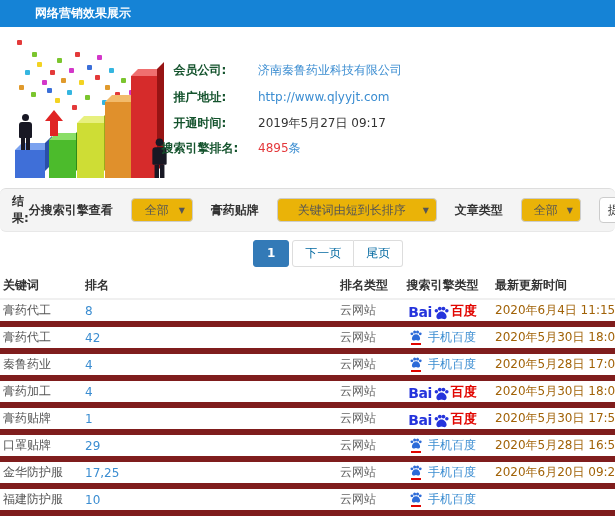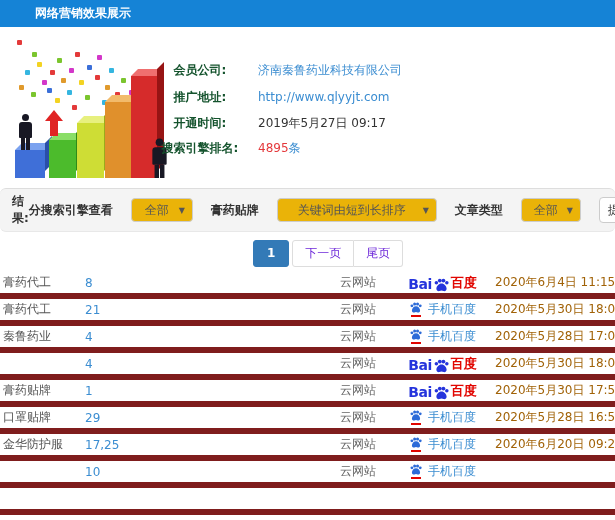--- a/index.html
+++ b/index.html
@@ -64,21 +64,21 @@
   .select { background:#eab308; border:1px solid #ccc; border-radius:4px; height:24px;
     display:flex; align-items:center; padding:0 7px; color:#555; cursor:pointer; white-space:nowrap; }
   .select .val { flex:1; text-align:center; overflow:hidden; }
   .select .arrow { font-size:8px; color:#555; margin-left:4px; }
   .sel-engine { width:62px; } .sel-sort { width:160px; } .sel-type { width:60px; }
   .submit-btn { background:#fff; border:1px solid #ccc; border-radius:4px; height:26px; width:42px;
     color:#333; font-size:12px; cursor:pointer; }
   
   .pager { position:absolute; left:253px; top:240px; height:27px; display:flex; }
   .page-btn { height:27px; line-height:25px; padding:0 12px; border:1px solid #ddd;
-    color:#6d28d9; background:#fff; cursor:pointer; }
+    color:#0369a1; background:#fff; cursor:pointer; }
   .page-current { background:#337ab7; border-color:#337ab7; color:#fff; border-radius:3px;
     margin-right:3px; padding:0 13px; font-weight:bold; }
   .page-next { border-radius:3px 0 0 3px; }
   .page-last { border-radius:0 3px 3px 0; border-left:none; }
   
   .result-table { position:absolute; left:0; top:272px; width:615px; }
   .t-row { position:relative; height:27px; border-bottom:6px solid #7f1d1d; }
   .t-head { height:28px; border-bottom:2px solid #f0f0f0; font-weight:bold; }
   .cell { position:absolute; top:0; height:100%; display:flex; align-items:center; white-space:nowrap; }
   .c-kw   { left:3px;   width:80px;  color:#555; }
@@ -169,20 +169,27 @@
   </div>
 </div>
 
 <div class="pager">
   <span class="page-btn page-current">1</span>
   <span class="page-btn page-next">下一页</span>
   <span class="page-btn page-last">尾页</span>
 </div>
 
 <div class="result-table">
+  <div class="t-row t-head">
+    <span class="cell c-kw">关键词</span>
+    <span class="cell c-rank">排名</span>
+    <span class="cell c-rt">排名类型</span>
+    <span class="cell c-eng">搜索引擎类型</span>
+    <span class="cell c-date">最新更新时间</span>
+  </div>
   <div>
       <div class="t-row">
     <span class="cell c-kw">膏药代工</span>
     <span class="cell c-rank rank-val">8</span>
     <span class="cell c-rt">云网站</span>
     <span class="cell c-eng">
   <span class="bd-pc">
     <span class="bd-bai">Bai</span>
     <svg class="paw paw-pc" viewBox="0 0 24 22">
       <circle cx="4.5" cy="7" r="2.6"></circle>
@@ -191,21 +198,21 @@
               <circle cx="19.8" cy="7" r="2.6"></circle>
       <path d="M12 8 C8 8 4.5 12 4.5 15.5 C4.5 18.5 7 20 9 19.2 C10.2 18.8 10.8 18.3 12 18.3 C13.2 18.3 13.8 18.8 15 19.2 C17 20 19.5 18.5 19.5 15.5 C19.5 12 16 8 12 8 Z"></path>
     </svg>
     <span class="bd-du">百度</span>
   </span>
 </span>
     <span class="cell c-date">2020年6月4日 11:15</span>
   </div>
       <div class="t-row">
     <span class="cell c-kw">膏药代工</span>
-    <span class="cell c-rank rank-val">21</span>
+    <span class="cell c-rank rank-val">42</span>
     <span class="cell c-rt">云网站</span>
     <span class="cell c-eng">
   <span class="bd-mb">
     <span class="paw-wrap">
       <svg class="paw paw-mb" viewBox="0 0 24 22">
         <circle cx="4.5" cy="7" r="2.6"></circle>
                 <circle cx="9.5" cy="3.8" r="2.8"></circle>
         <circle cx="14.8" cy="3.8" r="2.8"></circle>
                 <circle cx="19.8" cy="7" r="2.6"></circle>
         <path d="M12 8 C8 8 4.5 12 4.5 15.5 C4.5 18.5 7 20 9 19.2 C10.2 18.8 10.8 18.3 12 18.3 C13.2 18.3 13.8 18.8 15 19.2 C17 20 19.5 18.5 19.5 15.5 C19.5 12 16 8 12 8 Z"></path>
@@ -232,20 +239,21 @@
         <path d="M12 8 C8 8 4.5 12 4.5 15.5 C4.5 18.5 7 20 9 19.2 C10.2 18.8 10.8 18.3 12 18.3 C13.2 18.3 13.8 18.8 15 19.2 C17 20 19.5 18.5 19.5 15.5 C19.5 12 16 8 12 8 Z"></path>
       </svg>
       <span class="red-line"></span>
     </span>
     <span class="bd-mb-label">手机百度</span>
   </span>
 </span>
     <span class="cell c-date">2020年5月28日 17:02</span>
   </div>
       <div class="t-row">
+    <span class="cell c-kw">膏药加工</span>
     <span class="cell c-rank rank-val">4</span>
     <span class="cell c-rt">云网站</span>
     <span class="cell c-eng">
   <span class="bd-pc">
     <span class="bd-bai">Bai</span>
     <svg class="paw paw-pc" viewBox="0 0 24 22">
       <circle cx="4.5" cy="7" r="2.6"></circle>
               <circle cx="9.5" cy="3.8" r="2.8"></circle>
       <circle cx="14.8" cy="3.8" r="2.8"></circle>
               <circle cx="19.8" cy="7" r="2.6"></circle>
@@ -311,20 +319,21 @@
         <path d="M12 8 C8 8 4.5 12 4.5 15.5 C4.5 18.5 7 20 9 19.2 C10.2 18.8 10.8 18.3 12 18.3 C13.2 18.3 13.8 18.8 15 19.2 C17 20 19.5 18.5 19.5 15.5 C19.5 12 16 8 12 8 Z"></path>
       </svg>
       <span class="red-line"></span>
     </span>
     <span class="bd-mb-label">手机百度</span>
   </span>
 </span>
     <span class="cell c-date">2020年6月20日 09:25</span>
   </div>
       <div class="t-row">
+    <span class="cell c-kw">福建防护服</span>
     <span class="cell c-rank rank-val">10</span>
     <span class="cell c-rt">云网站</span>
     <span class="cell c-eng">
   <span class="bd-mb">
     <span class="paw-wrap">
       <svg class="paw paw-mb" viewBox="0 0 24 22">
         <circle cx="4.5" cy="7" r="2.6"></circle>
                 <circle cx="9.5" cy="3.8" r="2.8"></circle>
         <circle cx="14.8" cy="3.8" r="2.8"></circle>
                 <circle cx="19.8" cy="7" r="2.6"></circle>

